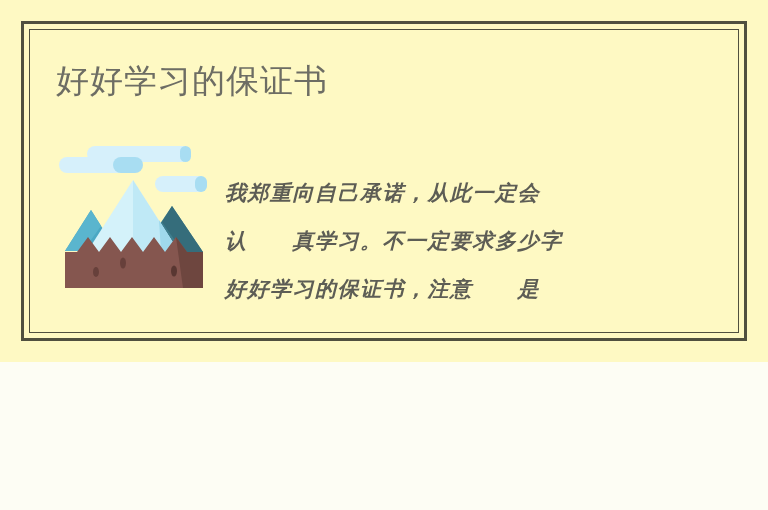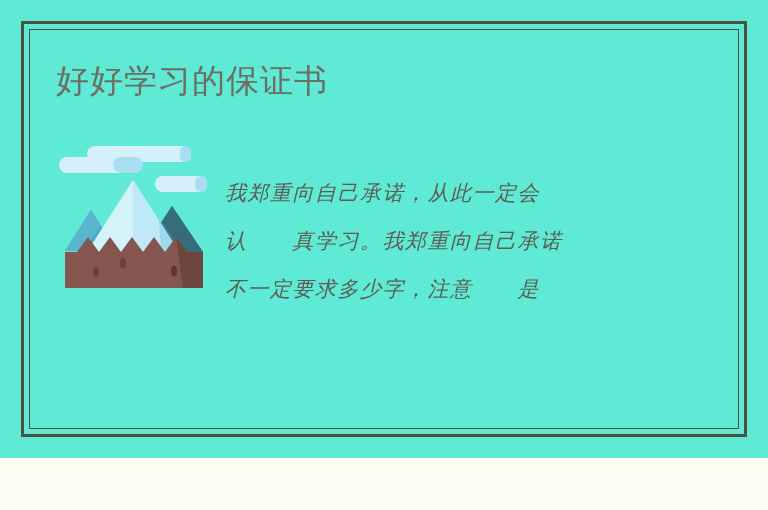--- a/index.html
+++ b/index.html
@@ -11,22 +11,22 @@
     height: 510px;
     background: #fdfdf4;
     font-family: "DejaVu Sans", "Liberation Sans", sans-serif;
     overflow: hidden;
   }
 
   
   #page {
     position: relative;
     width: 768px;
-    height: 458px;
-    background: #5eead4;
+    height: 362px;
+    background: #fef9c3;
     box-sizing: border-box;
   }
   #frame-outer {
     position: absolute;
     left: 21px;
     top: 21px;
     right: 21px;
     bottom: 21px;
     border: 3px solid #50503f;
     box-sizing: border-box;
@@ -80,21 +80,21 @@
     position: absolute;
     left: 196px;
     top: 140px;
     width: 420px;
     color: #5d5d55;
     font-size: 21px;
     line-height: 48px;
     letter-spacing: 1.5px;
     font-family: "DejaVu Serif", "Liberation Serif", serif;
     font-style: italic;
-    font-weight: 400;
+    font-weight: 700;
   }
   #body-text .line {
     white-space: pre;
     height: 48px;
   }
 </style>
 </head>
 <body>
 
 <div id="page">
@@ -143,18 +143,18 @@
           <path d="M121,97 L132,112 L148,112 L148,148 L128,148 Z" fill="#6e463f"></path>
           <ellipse cx="41" cy="132" rx="3" ry="5" fill="#5d3a34" opacity="0.75"></ellipse>
           <ellipse cx="68" cy="123" rx="3" ry="5.5" fill="#5d3a34" opacity="0.75"></ellipse>
           <ellipse cx="119" cy="131" rx="3" ry="5.5" fill="#4e2f2a" opacity="0.8"></ellipse>
         </g>
       </svg>
     </div>
 
     <div id="body-text">
       <div class="line">我郑重向自己承诺，从此一定会</div>
-      <div class="line">认　　真学习。我郑重向自己承诺</div>
-      <div class="line">不一定要求多少字，注意　　是</div>
+      <div class="line">认　　真学习。不一定要求多少字</div>
+      <div class="line">好好学习的保证书，注意　　是</div>
     </div>
 
   </div>
 </div>
 
 </body></html>

